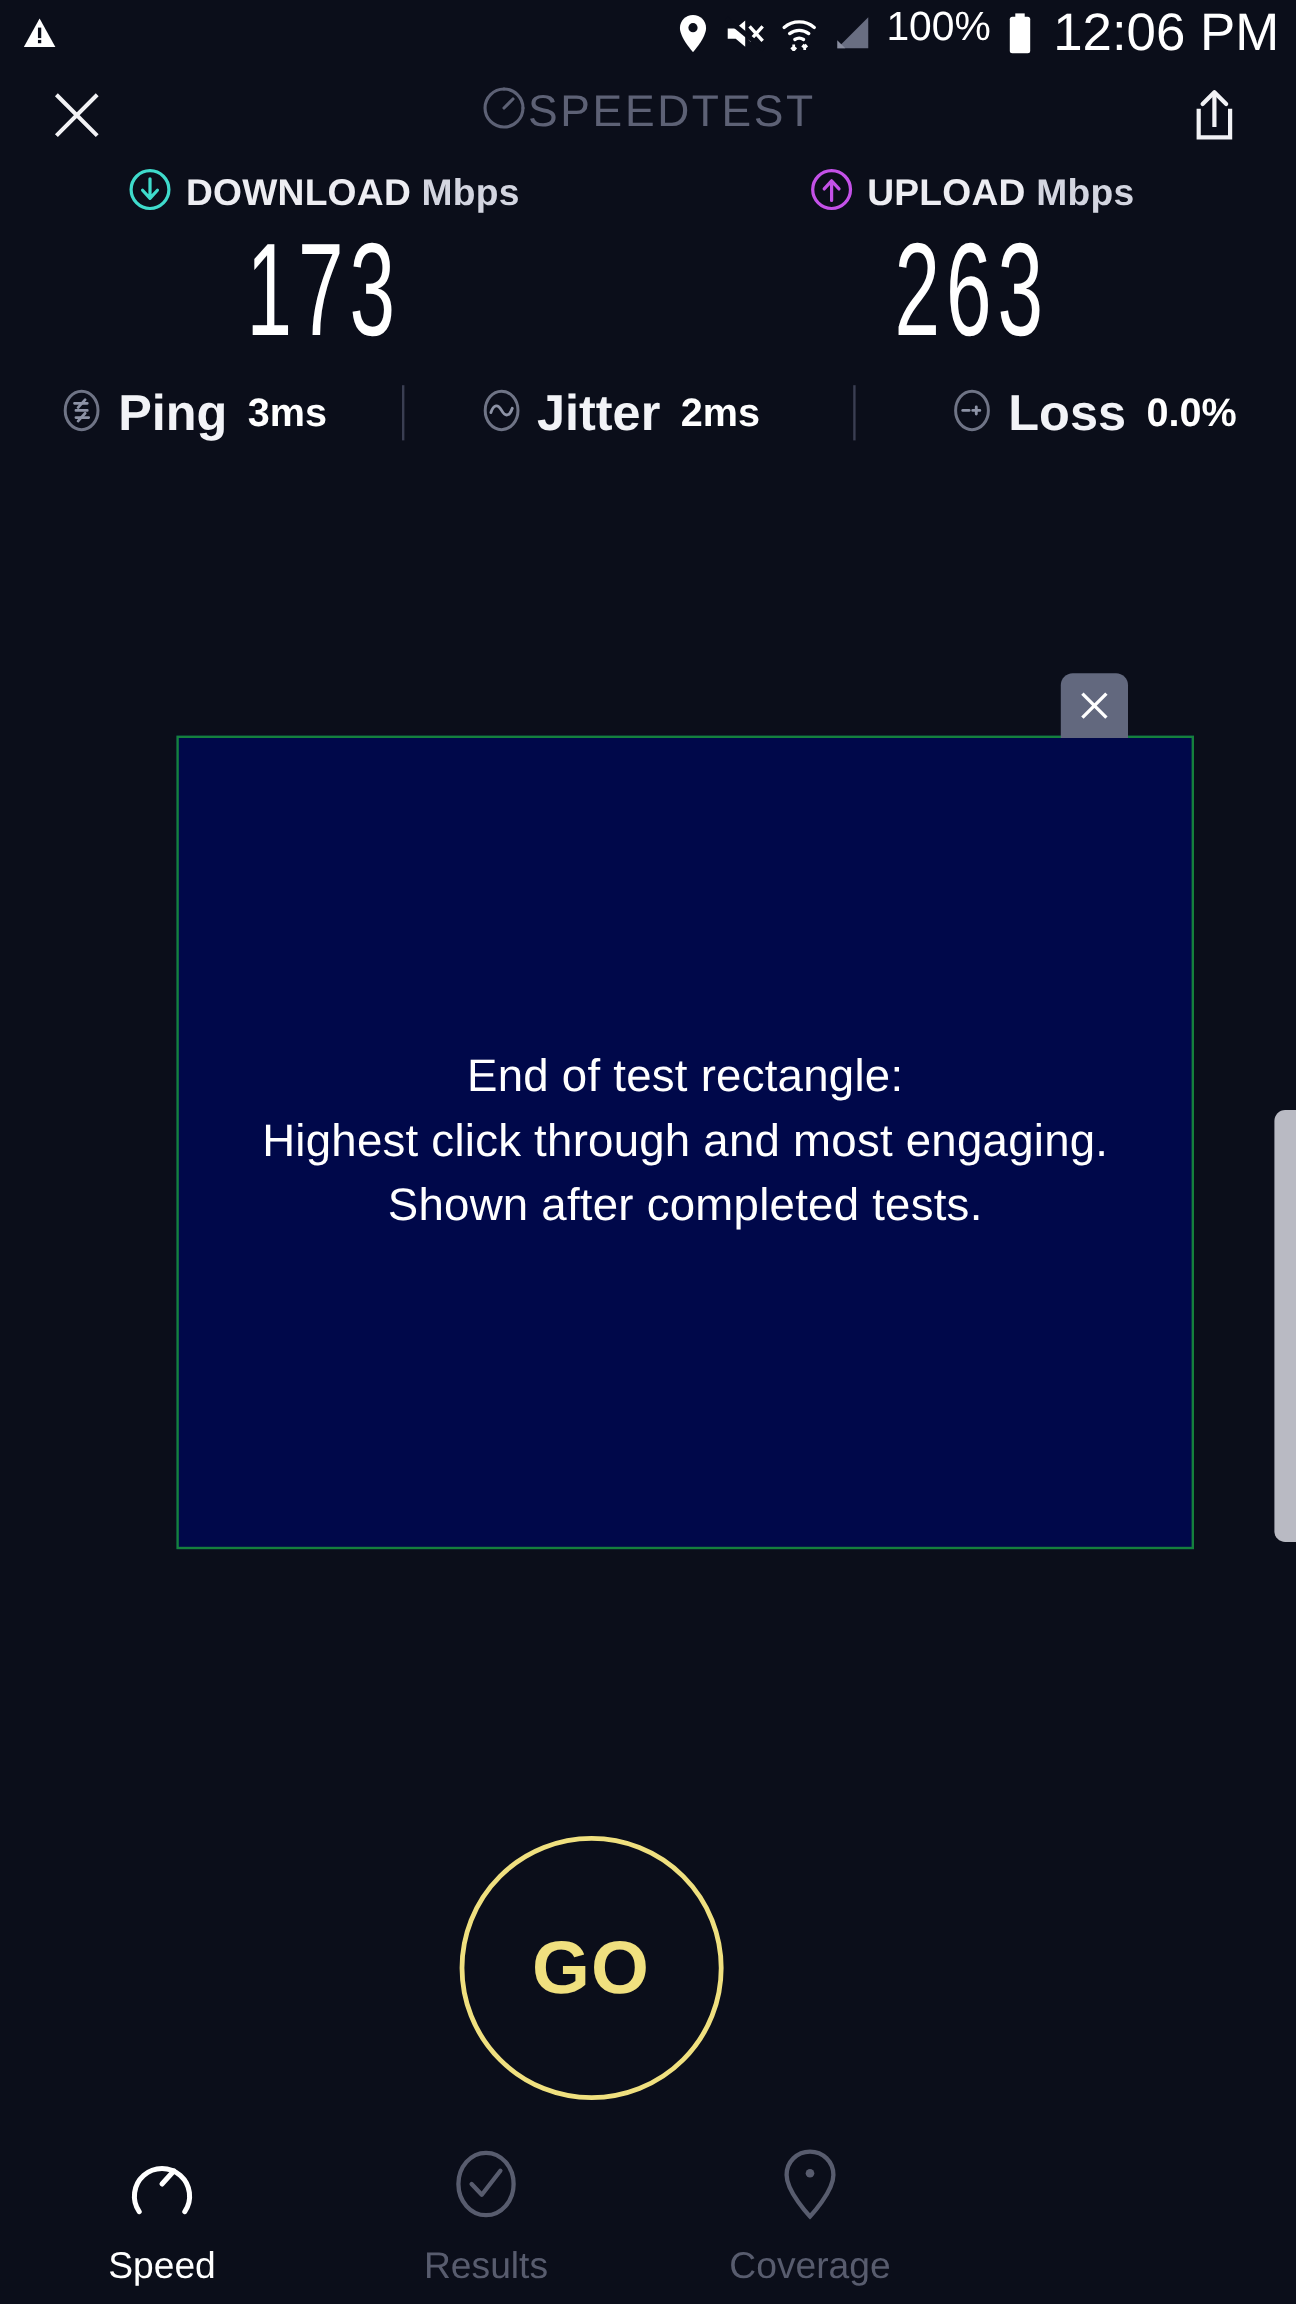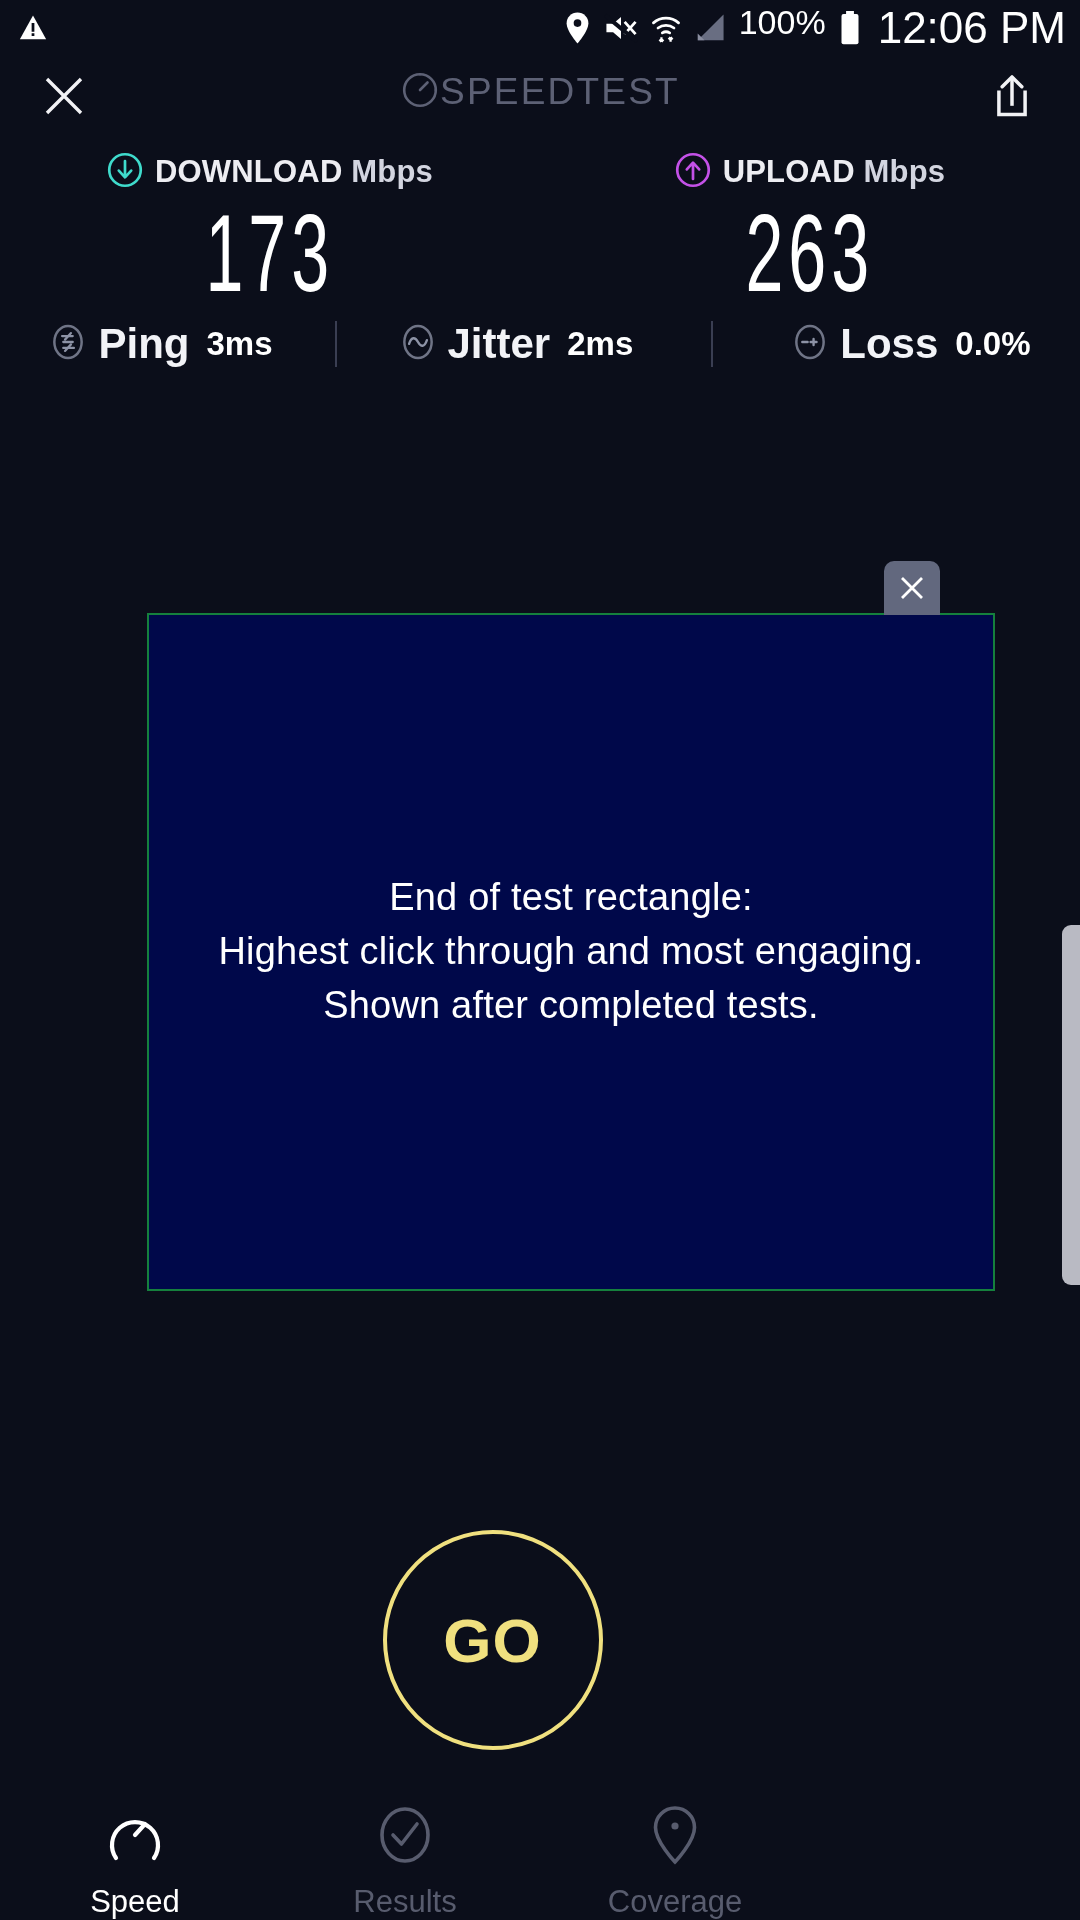--- a/index.html
+++ b/index.html
@@ -54,21 +54,21 @@
     font-family: "Liberation Sans", sans-serif;
   }
   .share-btn {
     position: absolute; right: 40px; top: 12px;
     width: 56px; height: 56px;
     display: flex; align-items: center; justify-content: center;
     cursor: pointer;
   }
 
   
-  .results { position: absolute; top: 152px; left: 0; width: 1080px; }
+  .results { position: absolute; top: 140px; left: 0; width: 1080px; }
   .dl-ul-row {
     display: flex; width: 1080px;
   }
   .metric-col { width: 540px; display: flex; flex-direction: column; align-items: center; }
   .metric-label-row { display: flex; align-items: center; gap: 12px; }
   .metric-label {
     font-size: 31px; color: #EDEDF2; font-weight: bold; letter-spacing: 0.2px;
   }
   .metric-label .unit { font-weight: bold; color: #D3D5E0; }
   .metric-value {
@@ -147,21 +147,21 @@
   }
   .go-label {
     color: #F0E07F; font-size: 62px; font-weight: bold;
     letter-spacing: 1px;
     font-family: "Liberation Sans", sans-serif;
   }
 
   
   .bottomnav {
     position: absolute; left: 0; bottom: 0; width: 1080px; height: 160px;
-    display: flex; align-items: flex-end; padding-top: 14px;
+    display: flex; align-items: center; padding-top: 14px;
   }
   .nav-item {
     width: 270px; display: flex; flex-direction: column;
     align-items: center; gap: 14px; cursor: pointer;
   }
   .nav-label { font-size: 31px; }
   .nav-item.active .nav-label { color: #FFFFFF; }
   .nav-item .nav-label { color: #585C6E; }
 </style>
 </head>

